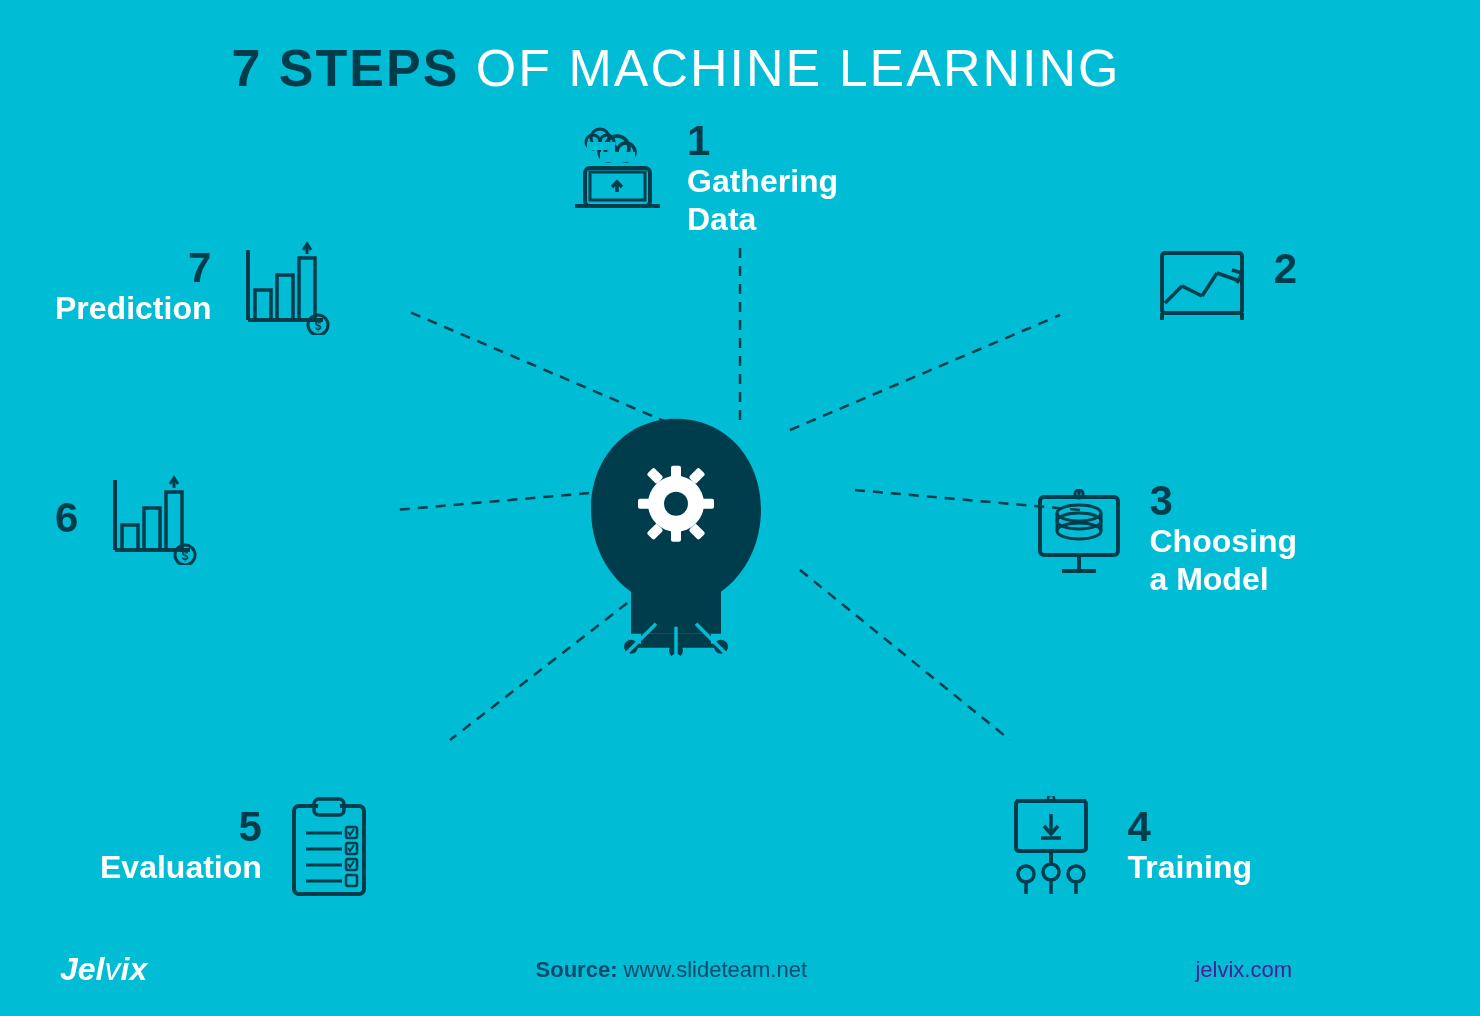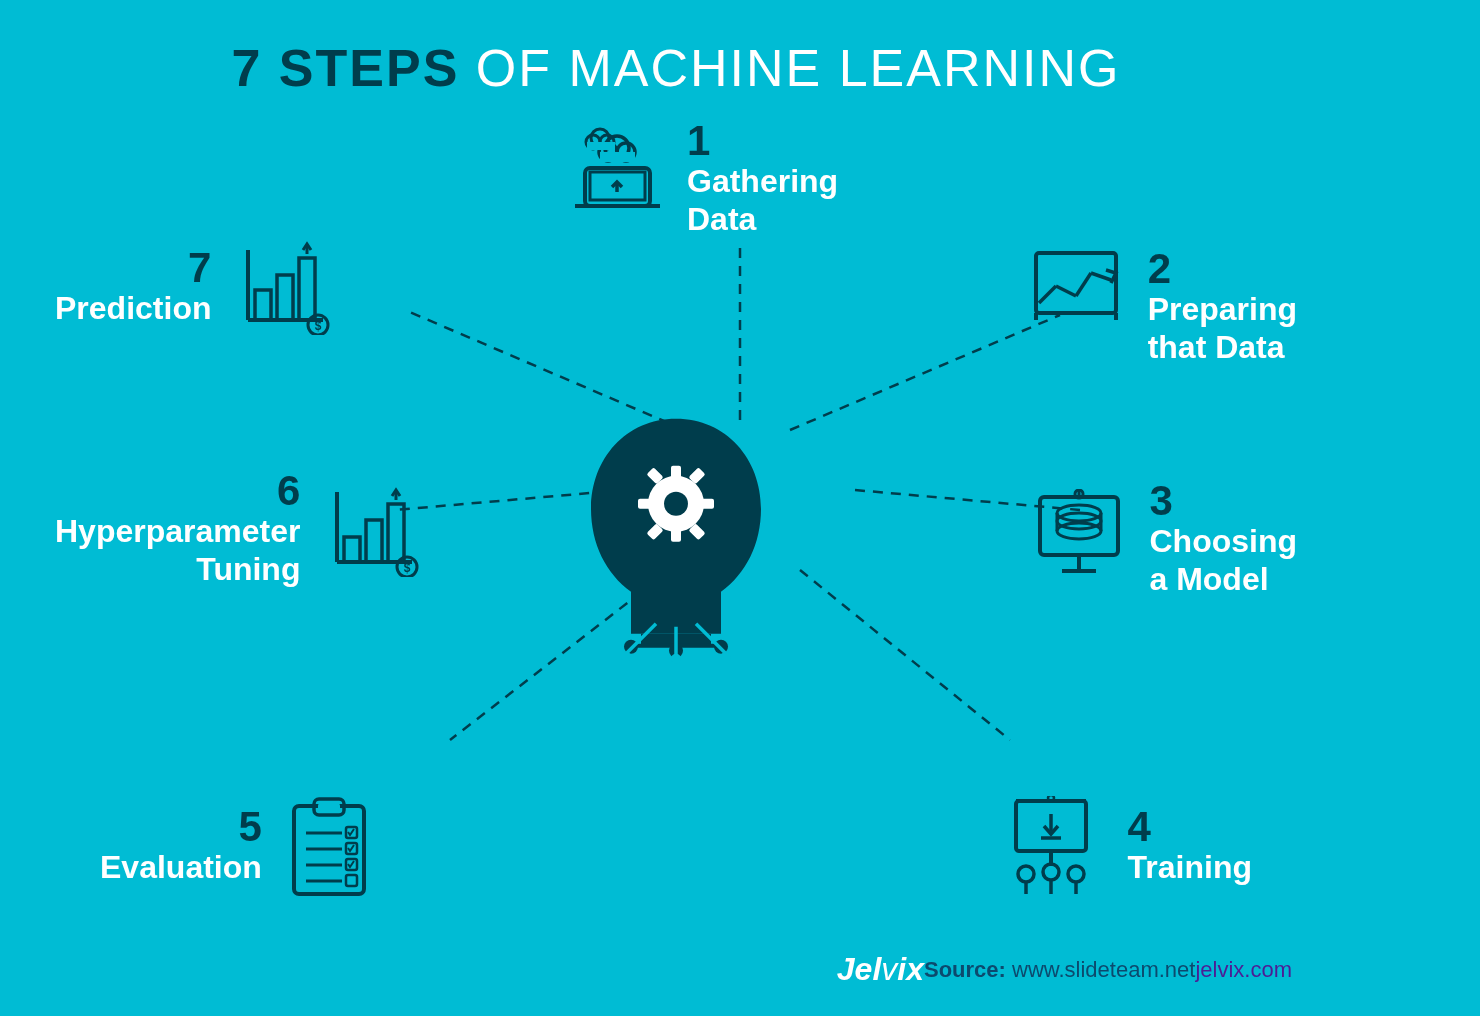--- a/index.html
+++ b/index.html
@@ -71,21 +71,21 @@
     .step-icon svg {
       display: block;
     }
 
     
     .footer {
       position: absolute;
       bottom: 28px;
       left: 0; right: 0;
       display: flex;
-      justify-content: flex-end;
+      justify-content: space-between;
       align-items: center;
       padding: 0 60px;
     }
     .footer-brand {
       font-size: 32px;
       font-weight: 300;
       color: white;
       font-style: italic;
     }
     .footer-brand span { font-weight: 700; }
@@ -203,21 +203,20 @@
         <line x1="85" y1="65" x2="85" y2="72" stroke="#003D4C" stroke-width="4"></line>
         <line x1="8" y1="55" x2="25" y2="38" stroke="#003D4C" stroke-width="3.5"></line>
         <line x1="25" y1="38" x2="45" y2="48" stroke="#003D4C" stroke-width="3.5"></line>
         <line x1="45" y1="48" x2="60" y2="25" stroke="#003D4C" stroke-width="3.5"></line>
         <line x1="60" y1="25" x2="80" y2="32" stroke="#003D4C" stroke-width="3.5"></line>
         <polyline points="75,22 85,25 80,35" fill="none" stroke="#003D4C" stroke-width="3.5"></polyline>
       </svg>
     </div>
     <div class="step-text">
       <div class="step-num">2</div>
-      <div class="step-label">Preparing<br>that Data</div>
     </div>
   </div>
 
   <div class="step-item" style="top:480px; right:55px; flex-direction:row; align-items:center; gap:22px;">
     <div class="step-icon">
       <svg width="95" height="100" viewBox="0 0 95 100" xmlns="http://www.w3.org/2000/svg">
 
         <rect x="8" y="8" width="78" height="58" rx="4" fill="none" stroke="#003D4C" stroke-width="4"></rect>
 
         <ellipse cx="47" cy="24" rx="22" ry="8" fill="none" stroke="#003D4C" stroke-width="3"></ellipse>
@@ -292,21 +291,20 @@
         <polyline points="64,73 66,76 70,70" fill="none" stroke="#003D4C" stroke-width="2"></polyline>
         <line x1="22" y1="90" x2="58" y2="90" stroke="#003D4C" stroke-width="3"></line>
         <rect x="62" y="84" width="11" height="11" rx="2" fill="none" stroke="#003D4C" stroke-width="2.5"></rect>
       </svg>
     </div>
   </div>
 
   <div class="step-item" style="top:470px; left:55px; flex-direction:row; align-items:center; gap:22px;">
     <div class="step-text" style="text-align:right;">
       <div class="step-num">6</div>
-      <div class="step-label">Hyperparameter<br>Tuning</div>
     </div>
     <div class="step-icon">
       <svg width="100" height="95" viewBox="0 0 100 95" xmlns="http://www.w3.org/2000/svg">
 
         <line x1="15" y1="10" x2="15" y2="80" stroke="#003D4C" stroke-width="4"></line>
         <line x1="15" y1="80" x2="90" y2="80" stroke="#003D4C" stroke-width="4"></line>
 
         <rect x="22" y="55" width="16" height="25" fill="none" stroke="#003D4C" stroke-width="3.5"></rect>
         <rect x="44" y="38" width="16" height="42" fill="none" stroke="#003D4C" stroke-width="3.5"></rect>
         <rect x="66" y="22" width="16" height="58" fill="none" stroke="#003D4C" stroke-width="3.5"></rect>

